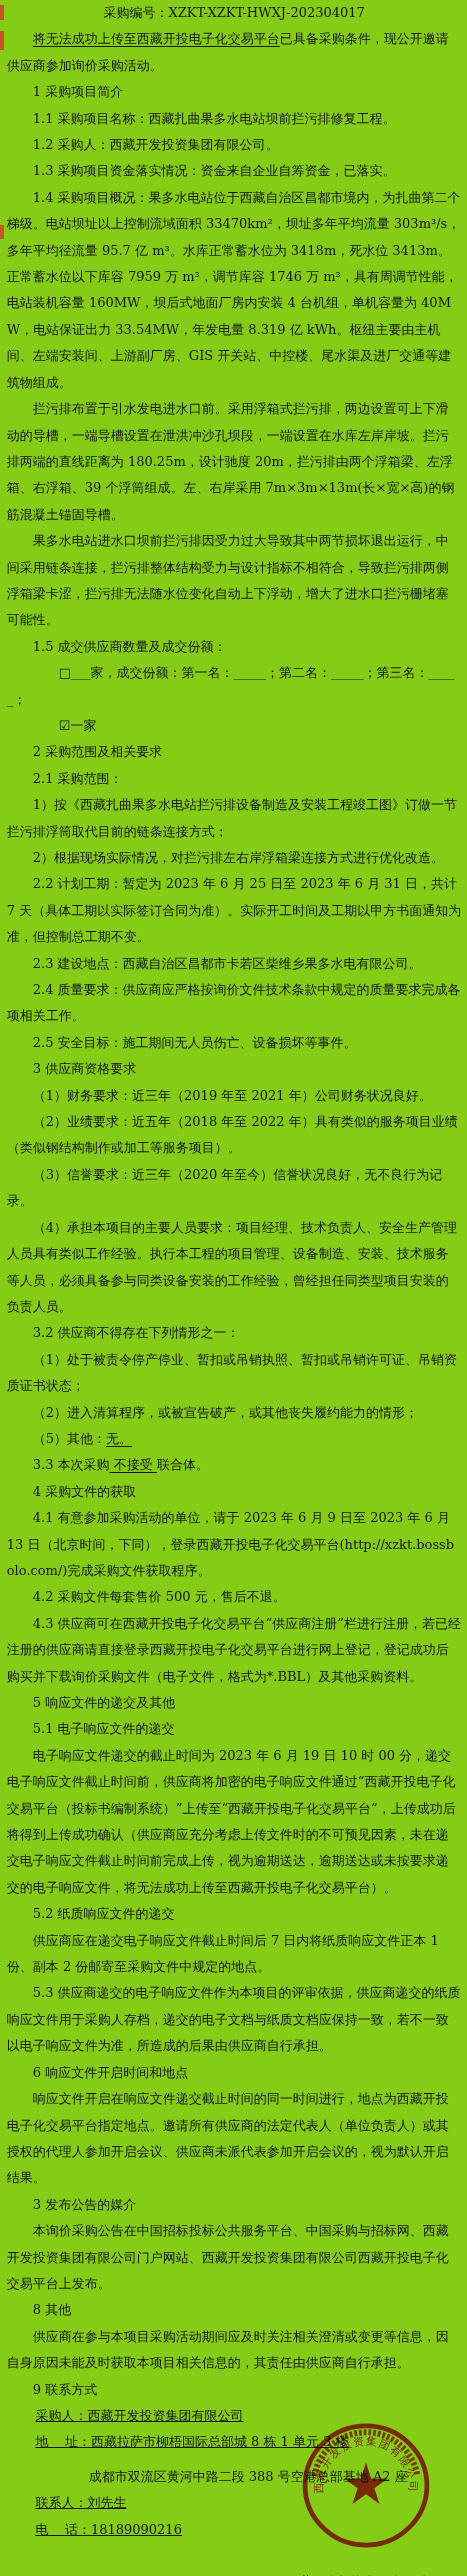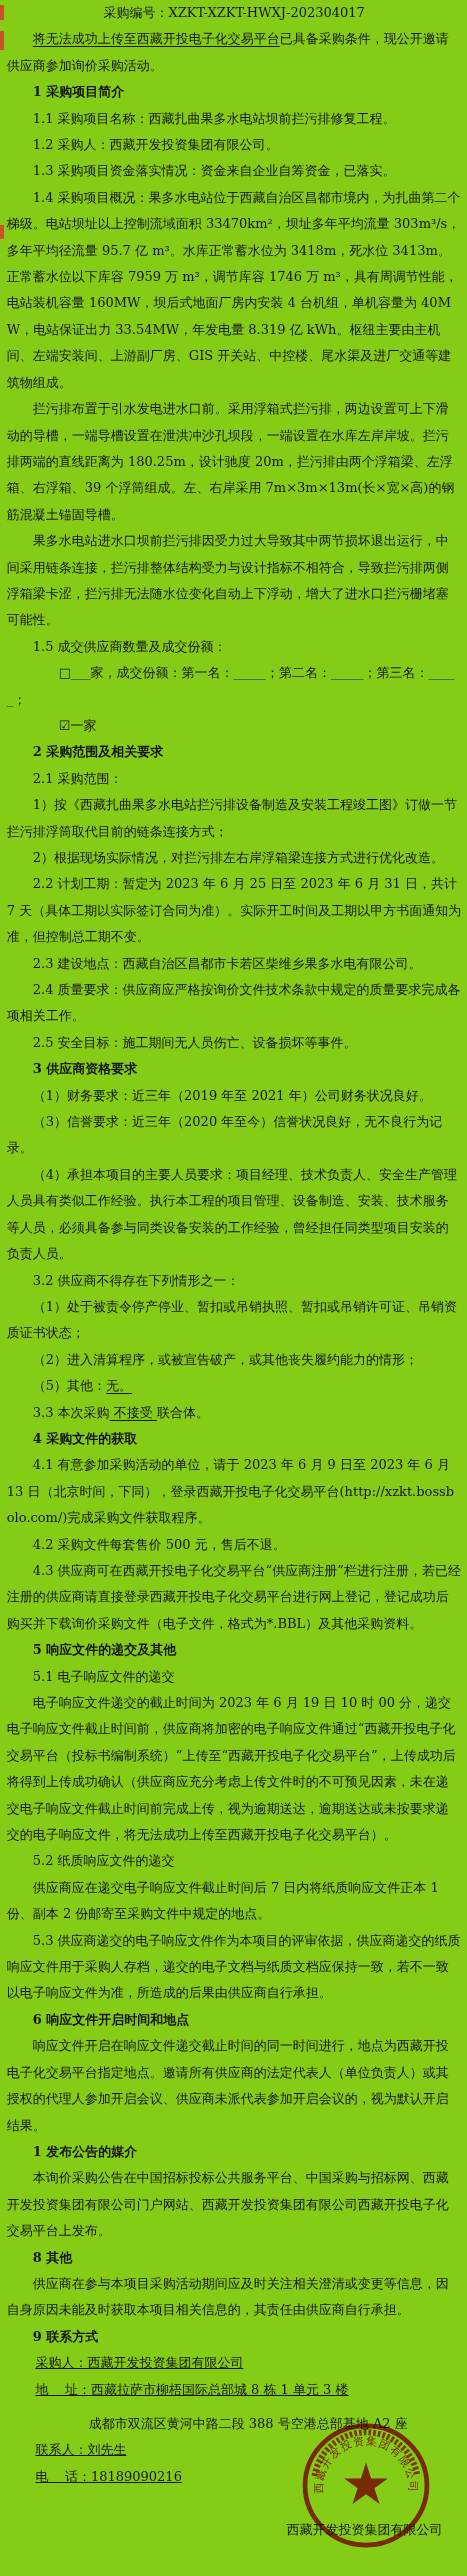--- a/index.html
+++ b/index.html
@@ -7,21 +7,21 @@
     position:relative;
     width:467px;height:2576px;
     background:#84cc16;
     overflow:hidden;
     font-family:"DejaVu Serif","Liberation Serif",serif;
     font-size:13px;line-height:26.4px;color:#161616;
   }
   .content{padding:0 5.4px 0 6.8px;}
   .content p{margin:0;text-indent:2em;white-space:pre-wrap;word-break:break-all;}
   .content p.center{text-align:center;text-indent:0;}
-  .content p.heading{font-weight:bold;}
+  .content p.heading{font-weight:normal;}
   .content p.indent4{text-indent:4em;}
   .content p.contact{text-indent:2.2em;text-decoration:underline;}
   .content p.addr2{text-indent:6.3em;margin-top:8px;}
   .u{text-decoration:underline;text-underline-offset:2.7px;}
   .spacer-line{height:26.4px;}
   .sign-block{position:relative;z-index:2;}
   .sign-block p{margin:0;text-align:right;white-space:pre-wrap;}
   .sign-company{padding-right:19px;}
   .stamp{position:absolute;left:301px;top:2421px;width:130px;height:129px;z-index:1;
          mix-blend-mode:multiply;opacity:0.92;}
@@ -49,40 +49,41 @@
         <p class="heading"><span>2 采购范围及相关要求</span></p>
         <p><span>2.1 采购范围：</span></p>
         <p><span>1）按《西藏扎曲果多水电站拦污排设备制造及安装工程竣工图》订做一节拦污排浮筒取代目前的链条连接方式；</span></p>
         <p><span>2）根据现场实际情况，对拦污排左右岸浮箱梁连接方式进行优化改造。</span></p>
         <p><span>2.2 计划工期：暂定为 2023 年 6 月 25 日至 2023 年 6 月 31 日，共计 7 天（具体工期以实际签订合同为准）。实际开工时间及工期以甲方书面通知为准，但控制总工期不变。</span></p>
         <p><span>2.3 建设地点：西藏自治区昌都市卡若区柴维乡果多水电有限公司。</span></p>
         <p><span>2.4 质量要求：供应商应严格按询价文件技术条款中规定的质量要求完成各项相关工作。</span></p>
         <p><span>2.5 安全目标：施工期间无人员伤亡、设备损坏等事件。</span></p>
         <p class="heading"><span>3 供应商资格要求</span></p>
         <p><span>（1）财务要求：近三年（2019 年至 2021 年）公司财务状况良好。</span></p>
+        <p><span>（2）业绩要求：近五年（2018 年至 2022 年）具有类似的服务项目业绩（类似钢结构制作或加工等服务项目）。</span></p>
         <p><span>（3）信誉要求：近三年（2020 年至今）信誉状况良好，无不良行为记录。</span></p>
         <p><span>（4）承担本项目的主要人员要求：项目经理、技术负责人、安全生产管理人员具有类似工作经验。执行本工程的项目管理、设备制造、安装、技术服务等人员，必须具备参与同类设备安装的工作经验，曾经担任同类型项目安装的负责人员。</span></p>
         <p><span>3.2 供应商不得存在下列情形之一：</span></p>
         <p><span>（1）处于被责令停产停业、暂扣或吊销执照、暂扣或吊销许可证、吊销资质证书状态；</span></p>
         <p><span>（2）进入清算程序，或被宣告破产，或其他丧失履约能力的情形；</span></p>
         <p><span>（5）其他：</span><span class="u">无。</span></p>
         <p><span>3.3 本次采购</span><span class="u"> 不接受 </span><span>联合体。</span></p>
         <p class="heading"><span>4 采购文件的获取</span></p>
         <p><span>4.1 有意参加采购活动的单位，请于 2023 年 6 月 9 日至 2023 年 6 月 13 日（北京时间，下同），登录西藏开投电子化交易平台(http://xzkt.bossbolo.com/)完成采购文件获取程序。</span></p>
         <p><span>4.2 采购文件每套售价 500 元，售后不退。</span></p>
         <p><span>4.3 供应商可在西藏开投电子化交易平台“供应商注册”栏进行注册，若已经注册的供应商请直接登录西藏开投电子化交易平台进行网上登记，登记成功后购买并下载询价采购文件（电子文件，格式为*.BBL）及其他采购资料。</span></p>
         <p class="heading"><span>5 响应文件的递交及其他</span></p>
         <p><span>5.1 电子响应文件的递交</span></p>
         <p><span>电子响应文件递交的截止时间为 2023 年 6 月 19 日 10 时 00 分，递交电子响应文件截止时间前，供应商将加密的电子响应文件通过“西藏开投电子化交易平台（投标书编制系统）”上传至“西藏开投电子化交易平台”，上传成功后将得到上传成功确认（供应商应充分考虑上传文件时的不可预见因素，未在递交电子响应文件截止时间前完成上传，视为逾期送达，逾期送达或未按要求递交的电子响应文件，将无法成功上传至西藏开投电子化交易平台）。</span></p>
         <p><span>5.2 纸质响应文件的递交</span></p>
         <p><span>供应商应在递交电子响应文件截止时间后 7 日内将纸质响应文件正本 1 份、副本 2 份邮寄至采购文件中规定的地点。</span></p>
         <p><span>5.3 供应商递交的电子响应文件作为本项目的评审依据，供应商递交的纸质响应文件用于采购人存档，递交的电子文档与纸质文档应保持一致，若不一致以电子响应文件为准，所造成的后果由供应商自行承担。</span></p>
         <p class="heading"><span>6 响应文件开启时间和地点</span></p>
         <p><span>响应文件开启在响应文件递交截止时间的同一时间进行，地点为西藏开投电子化交易平台指定地点。邀请所有供应商的法定代表人（单位负责人）或其授权的代理人参加开启会议、供应商未派代表参加开启会议的，视为默认开启结果。</span></p>
-        <p class="heading"><span>1 发布公告的媒介</span></p>
+        <p class="heading"><span>3 发布公告的媒介</span></p>
         <p><span>本询价采购公告在中国招标投标公共服务平台、中国采购与招标网、西藏开发投资集团有限公司门户网站、西藏开发投资集团有限公司西藏开投电子化交易平台上发布。</span></p>
         <p class="heading"><span>8 其他</span></p>
         <p><span>供应商在参与本项目采购活动期间应及时关注相关澄清或变更等信息，因自身原因未能及时获取本项目相关信息的，其责任由供应商自行承担。</span></p>
         <p class="heading"><span>9 联系方式</span></p>
         <p class="contact"><span>采购人：西藏开发投资集团有限公司</span></p>
         <p class="contact"><span>地    址：西藏拉萨市柳梧国际总部城 8 栋 1 单元 3 楼</span></p>
         <p class="addr2"><span>成都市双流区黄河中路二段 388 号空港总部基地 A2 座</span></p>
         <p class="contact"><span>联系人：刘先生</span></p>
         <p class="contact"><span>电    话：18189090216</span></p>
       </div>

